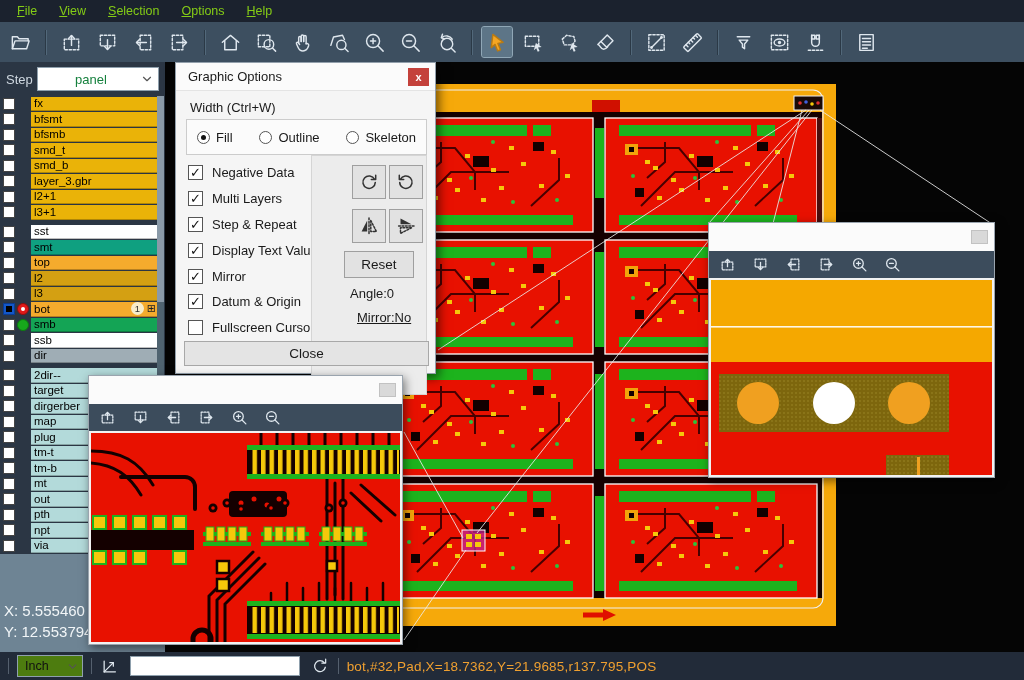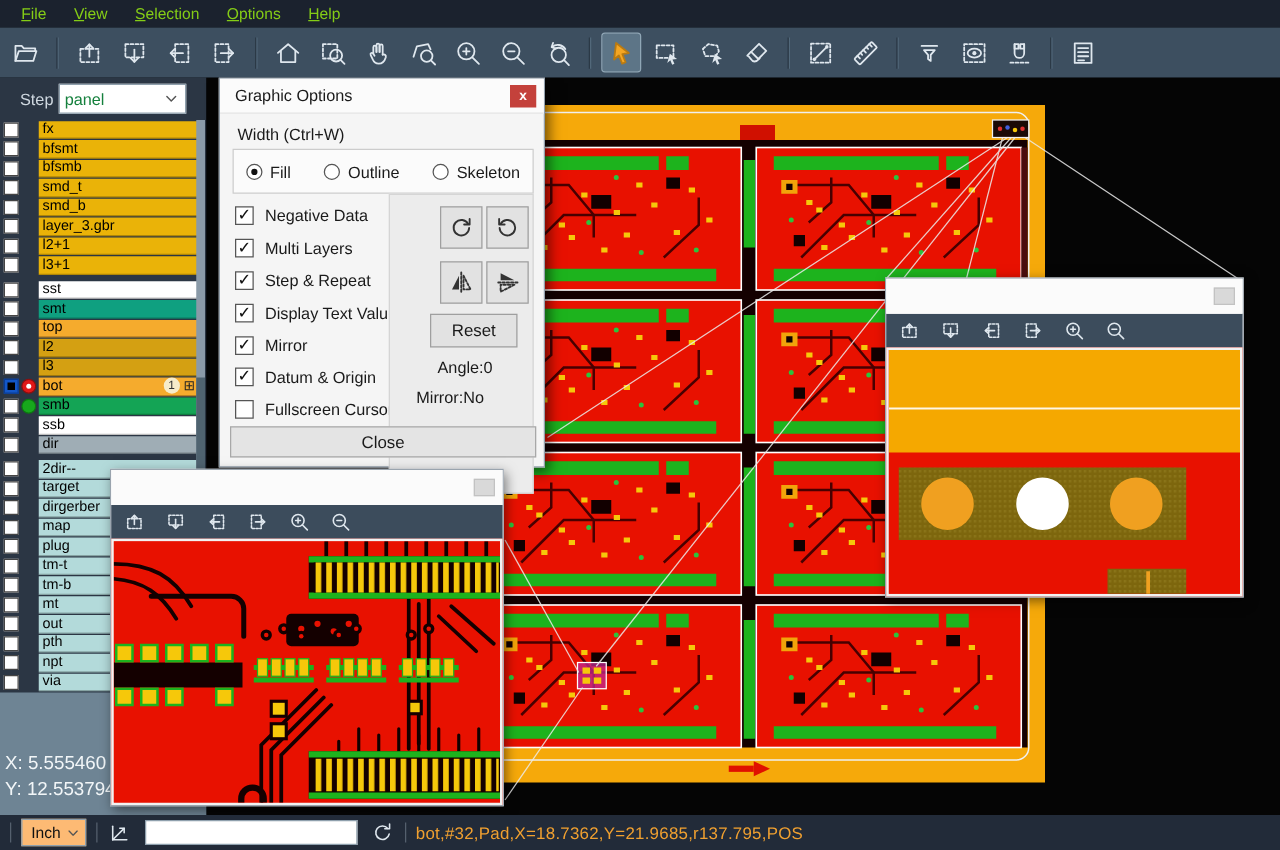--- a/index.html
+++ b/index.html
@@ -20,21 +20,21 @@
   .tb-btn.active { background:#5d7587; outline:1px solid #90a7b6; }
   .tb-sep { width:1px; height:25px; background:#2b3946; box-shadow:1px 0 0 #52687a; margin:0 4px; flex:0 0 auto; }
   .icn svg { display:block; stroke:#dfe7ee; fill:none; stroke-width:1.5; stroke-linecap:round; stroke-linejoin:round; }
   .tb-btn svg { width:23px; height:23px; }
 
   
   .canvas { position:absolute; left:165px; top:62px; width:859px; height:590px; z-index:1; }
 
   
   .sidebar { position:absolute; left:0; top:62px; width:165px; height:590px; background:#2b3644; z-index:2; }
-  .step-row { height:34px; display:flex; align-items:center; padding:0 16px; }
+  .step-row { height:34px; display:flex; align-items:center; padding:0 6px;text-align:center; }
   .step-label { color:#cfd8e0; font-size:13px; margin-right:4px; }
   .step-select { flex:1; height:24px; background:#fff; border:1px solid #8fa0ad; display:flex; align-items:center;
                  padding:0 4px; font-size:13px; color:#15803d; }
   .step-select .sv { flex:1; }
   .step-select svg { width:14px; height:14px; stroke:#555; fill:none; stroke-width:2; }
   .layer-list { position:absolute; left:0; top:34px; width:165px; }
   .layer-row { display:flex; align-items:center; height:15.5px; }
   .lcb { width:12px; height:12px; background:#fff; border:1px solid #444; margin-left:3px; flex:0 0 auto; }
   .lcb-active { background:#1357c8; border-color:#0b3c92; position:relative; }
   .lcb-active::after { content:""; position:absolute; left:2px; top:2px; width:6px; height:6px; background:#000; }
@@ -75,43 +75,43 @@
   .chk-box { width:15px; height:15px; background:#fff; border:1px solid #555; display:flex; align-items:center;
              justify-content:center; font-family:"DejaVu Sans", sans-serif; font-size:13px; color:#111; flex:0 0 auto; }
   .tf-panel { position:absolute; left:135px; top:92px; width:116px; height:240px; background:#ececec; border:1px solid #d5d5d5; }
   .tf-btn { position:absolute; width:34px; height:34px; background:#e2e2e2; border:1px solid #9f9f9f;
             display:flex; align-items:center; justify-content:center; }
   .tf-btn svg { width:24px; height:24px; stroke:#333; fill:none; stroke-width:1.5; stroke-linecap:round; stroke-linejoin:round; }
   .tf-b1 { left:40px; top:9px; } .tf-b2 { left:77px; top:9px; }
   .tf-b3 { left:40px; top:53px; } .tf-b4 { left:77px; top:53px; }
   .tf-reset { position:absolute; left:32px; top:95px; width:70px; height:27px; background:#e2e2e2; border:1px solid #9f9f9f;
               display:flex; align-items:center; justify-content:center; font-size:13.5px; }
-  .tf-angle { position:absolute; left:38px; top:130px; } .tf-mirror { position:absolute; left:21px; top:154px; }
+  .tf-angle { position:absolute; left:38px; top:130px; } .tf-mirror { position:absolute; left:45px; top:154px;text-decoration:underline; }
   .dlg-closebtn { position:absolute; left:8px; bottom:7px; width:245px; height:25px; background:#e4e4e4;
                   border:1px solid #a8a8a8; display:flex; align-items:center; justify-content:center; font-size:13.5px; }
 
   
   .mag { position:absolute; background:#fbfbfb; border:1px solid #9aa4ae; box-shadow:2px 3px 9px rgba(0,0,0,.5); z-index:4; }
   .mag1 { left:88px; top:375px; width:315px; height:270px; }
   .mag2 { left:708px; top:222px; width:287px; height:256px; }
   .mag-title { height:28px; background:#fbfbfb; position:relative; }
   .mag-btn { position:absolute; right:6px; top:7px; width:17px; height:14px; background:#d9d9d9; border:1px solid #c2c2c2; }
   .mag-toolbar { height:27px; background:#3c4c5c; display:flex; align-items:center; padding-left:8px; gap:13px; }
   .mag-toolbar .tb-btn { width:20px; height:20px; }
   .mag-toolbar svg { width:17px; height:17px; stroke-width:1.8; }
   .mag-content { position:relative; border:2px solid #f2f2f2; background:#e81100; overflow:hidden; }
   .mag1 .mag-content { height:213px; } .mag2 .mag-content { height:199px; }
   .mag-content svg { display:block; }
 
   
   .statusbar { position:absolute; left:0; top:652px; width:1024px; height:28px; background:#222b39;
                display:flex; align-items:center; z-index:6; }
   .sb-sep { width:1px; height:16px; background:#55606e; margin:0 8px; flex:0 0 auto; }
-  .unit-select { height:22px; background:#fdba74; border:1px solid #8fa0ad; display:flex; align-items:center;
-                 padding:0 3px 0 7px; font-size:12.5px; color:#111; gap:3px; }
+  .unit-select { height:22px; background:#4d7c0f; border:1px solid #8fa0ad; display:flex; align-items:center;
+                 padding:0 3px 0 7px; font-size:12.5px; color:#111; gap:17px; }
   .unit-select svg { width:13px; height:13px; stroke:#555; fill:none; stroke-width:2; }
   .sb-icn svg { width:20px; height:20px; }
   .sb-input { width:170px; height:20px; border:1px solid #8fa0ad; background:#fff; margin:0 10px; padding:0 5px;
               font-size:12px; font-family:"Liberation Sans",sans-serif; }
   .sb-status { color:#f0a030; font-size:13.5px; letter-spacing:.2px; white-space:nowrap; }
 </style>
 </head>
 <body>
 
 <div class="app">

